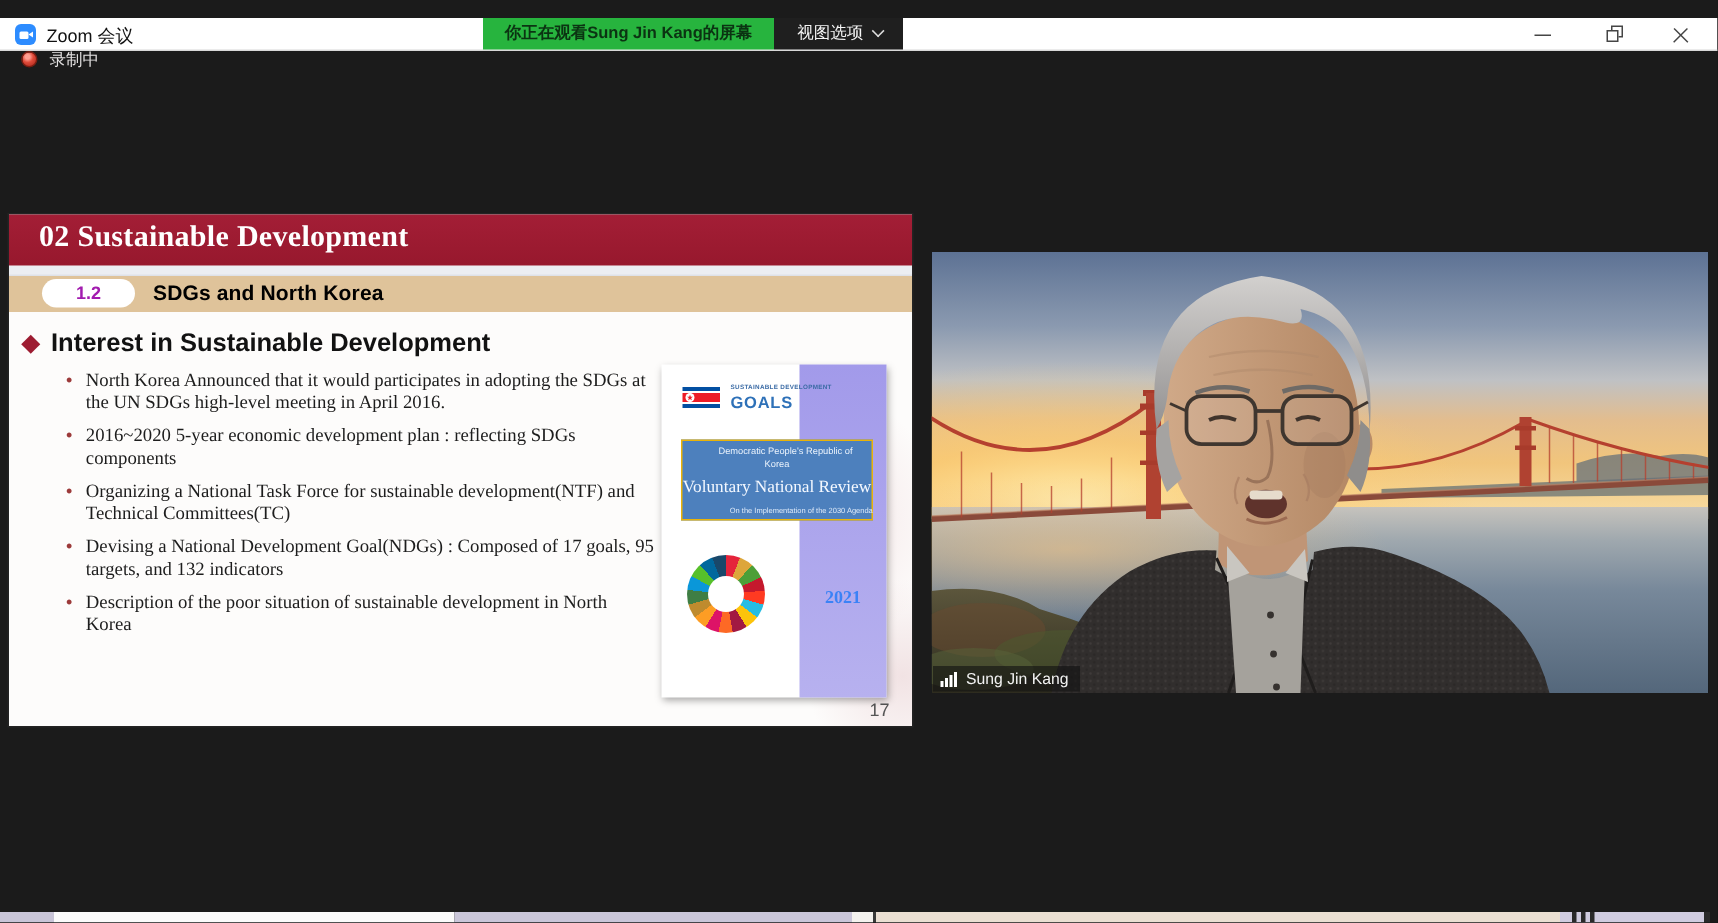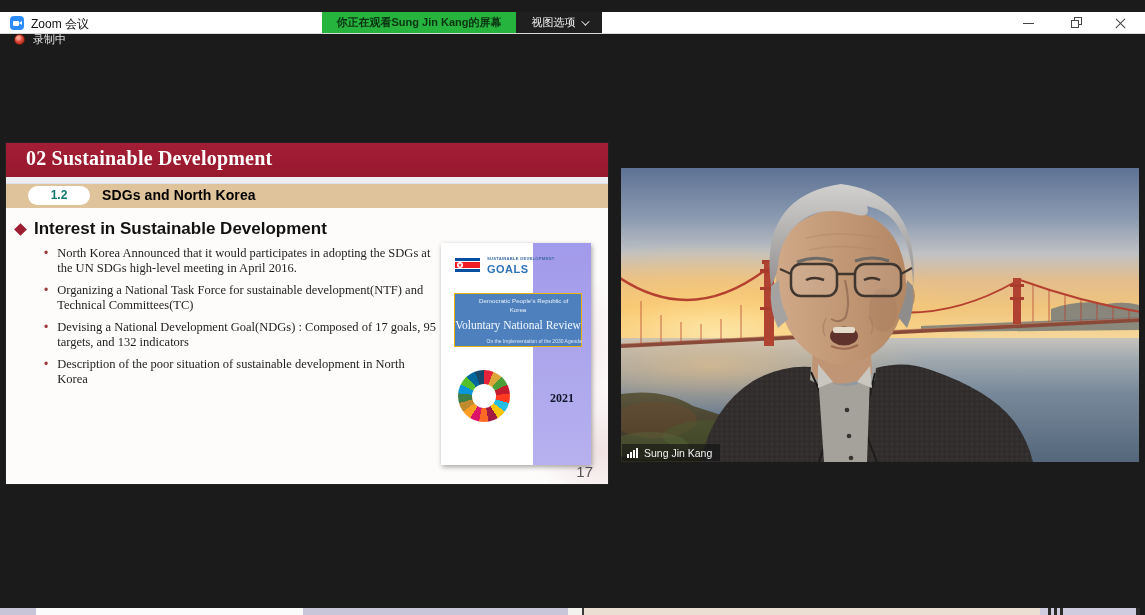--- a/index.html
+++ b/index.html
@@ -42,39 +42,39 @@
   
   .slide { position:absolute; left:6px; top:121px; width:602px; height:341px; background:#fdfcfb;
     box-shadow:0 0 0 1px rgba(255,255,255,0.04); }
   .slide-banner { position:relative; width:602px; height:34px;
     background:linear-gradient(180deg,#a31e36 0%, #97182d 100%); }
   .slide-banner-title { position:absolute; left:20px; top:4px; color:#ffffff;
     font-family:"Liberation Serif","DejaVu Serif",serif; font-weight:bold; font-size:20px; letter-spacing:0.2px; }
   .slide-gap { width:602px; height:7px; background:#eceef2; border-bottom:1px solid #dfe2e8; }
   .slide-tabbar { position:relative; width:602px; height:24px; background:#dfc39a; }
   .tab-pill { position:absolute; left:22px; top:2px; width:62px; height:19px; background:#ffffff;
-    border-radius:10px; text-align:center; line-height:19px; font-size:12px; font-weight:bold; color:#0f766e; }
+    border-radius:10px; text-align:center; line-height:19px; font-size:12px; font-weight:bold; color:#a21caf; }
   .tab-label { position:absolute; left:96px; top:3px; font-size:14px; font-weight:bold; color:#000000;
     letter-spacing:0.1px; }
   .slide-body { position:relative; width:602px; height:276px;
     background:
       radial-gradient(circle 120px at 90% 50%, rgba(223,178,184,0.33), transparent 70%),
       radial-gradient(circle 90px at 99% 88%, rgba(214,168,174,0.30), transparent 72%),
       #fdfcfb;
     padding:9px 0 0 8px; }
   .sec-heading { display:flex; align-items:center; margin-top:9px; }
   .sec-heading:first-child { margin-top:0; }
   .diamond { width:9px; height:9px; background:#9d1c31; transform:rotate(45deg); margin:0 9px 0 2px;
     flex:0 0 auto; }
   .sec-heading-text { font-size:17px; font-weight:bold; color:#121212; }
   .bullet { display:flex; margin:7px 0 0 30px; width:402px; }
   .bullet::before { content:"•"; color:#9c3a3a; font-size:12px; margin-right:9px; line-height:15px; }
   .bullet-text { font-family:"Liberation Serif","DejaVu Serif",serif; font-size:12.5px; color:#1d1d1d;
     line-height:15px; width:380px; }
-  .page-number { position:absolute; right:15px; bottom:4px; font-size:15px; color:#555; }
+  .page-number { position:absolute; right:15px; bottom:4px; font-size:12px; color:#555; }
 
   
   .cover { position:absolute; left:435px; top:100px; width:150px; height:222px; background:#ffffff;
     box-shadow:1px 2px 5px rgba(0,0,0,0.35); z-index:5; }
   .cover-col { position:absolute; right:0; top:0; width:58px; height:222px;
     background:linear-gradient(180deg,#a29aea 0%, #b7b1ef 100%); }
   .nk-flag { position:absolute; left:14px; top:15px; width:25px; height:14px;
     background:linear-gradient(180deg,#024fa2 0 21%, #fff 21% 28%, #ed1c27 28% 72%, #fff 72% 79%, #024fa2 79% 100%); }
   .nk-star { position:absolute; left:2px; top:4px; width:6px; height:6px; background:#fff; border-radius:50%; }
   .nk-star::after { content:""; position:absolute; left:1px; top:1px; width:4px; height:4px;
@@ -92,21 +92,21 @@
   .cb-sub { font-size:10px; transform:scale(0.5); transform-origin:center top; color:#dcе8f8;
     color:#dce8f8; white-space:nowrap; margin-top:6px; }
   .sdg-wheel { position:absolute; left:17px; top:127px; width:52px; height:52px; border-radius:50%;
     background:conic-gradient(#e5243b 0 21deg,#dda63a 21deg 42deg,#4c9f38 42deg 64deg,#c5192d 64deg 85deg,
       #ff3a21 85deg 106deg,#26bde2 106deg 127deg,#fcc30b 127deg 148deg,#a21942 148deg 170deg,
       #fd6925 170deg 191deg,#dd1367 191deg 212deg,#fd9d24 212deg 233deg,#bf8b2e 233deg 254deg,
       #3f7e44 254deg 276deg,#0a97d9 276deg 297deg,#56c02b 297deg 318deg,#00689d 318deg 339deg,#19486a 339deg 360deg); }
   .sdg-wheel::after { content:""; position:absolute; left:14px; top:14px; width:24px; height:24px;
     border-radius:50%; background:#fff; }
   .cover-year { position:absolute; left:92px; top:148px; width:58px; text-align:center;
-    font-family:"Liberation Serif","DejaVu Serif",serif; font-weight:bold; font-size:12px; color:#0f172a; }
+    font-family:"Liberation Serif","DejaVu Serif",serif; font-weight:bold; font-size:12px; color:#3b82f6; }
 
   
   .video { position:absolute; left:621px; top:146px; width:518px; height:294px; background:#000;
     overflow:hidden; }
   .name-tag { position:absolute; left:1px; bottom:1px; height:17px; display:flex; align-items:center;
     background:rgba(18,18,18,0.62); padding:0 8px 0 5px; z-index:10; }
   .signal-icon { display:flex; align-items:flex-end; height:11px; margin-right:5px; }
   .signal-icon i { display:block; width:2px; background:#fff; margin-right:1px; }
   .s1{height:4px;} .s2{height:6px;} .s3{height:8px;} .s4{height:10px;}
   .name-text { font-size:10.5px; color:#f2f2f2; }
@@ -160,20 +160,23 @@
         <div class="tab-label">SDGs and North Korea</div>
       </div>
       <div class="slide-body">
 
         <div class="sec-heading" style="margin-top:2px;">
           <div class="diamond"></div>
           <div class="sec-heading-text">Interest in Sustainable Development</div>
         </div>
         <div class="bullet">
           <div class="bullet-text">North Korea Announced that it would participates in adopting the SDGs at the UN SDGs high-level meeting in April 2016.</div>
+        </div>
+        <div class="bullet">
+          <div class="bullet-text">2016~2020 5-year economic development plan : reflecting SDGs components</div>
         </div>
 
         <div class="bullet">
           <div class="bullet-text">Organizing a National Task Force for sustainable development(NTF) and Technical Committees(TC)</div>
         </div>
         <div class="bullet">
           <div class="bullet-text">Devising a National Development Goal(NDGs) :  Composed of 17 goals, 95 targets, and 132 indicators</div>
         </div>
         <div class="bullet">
           <div class="bullet-text">Description of the poor situation of sustainable development in North Korea</div>

